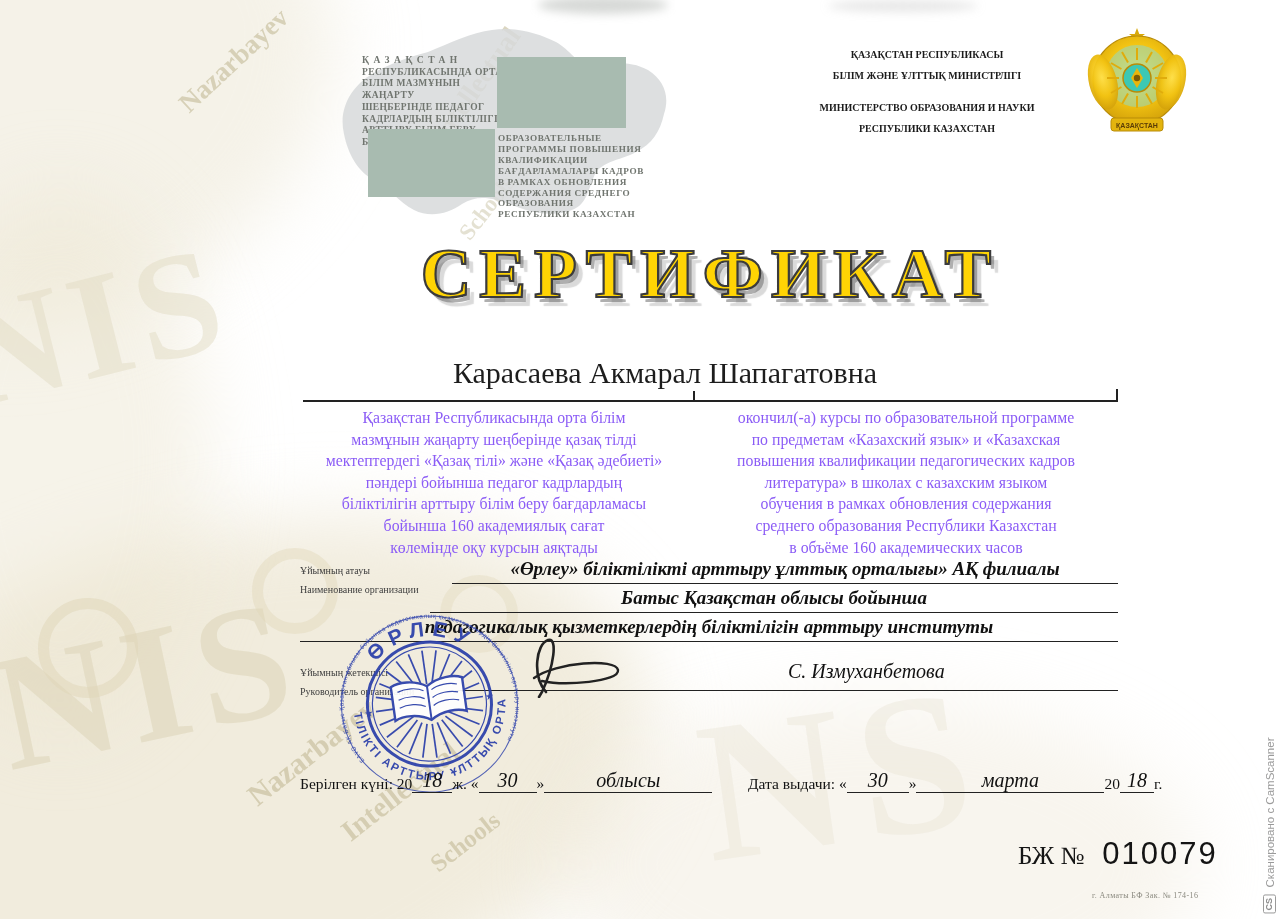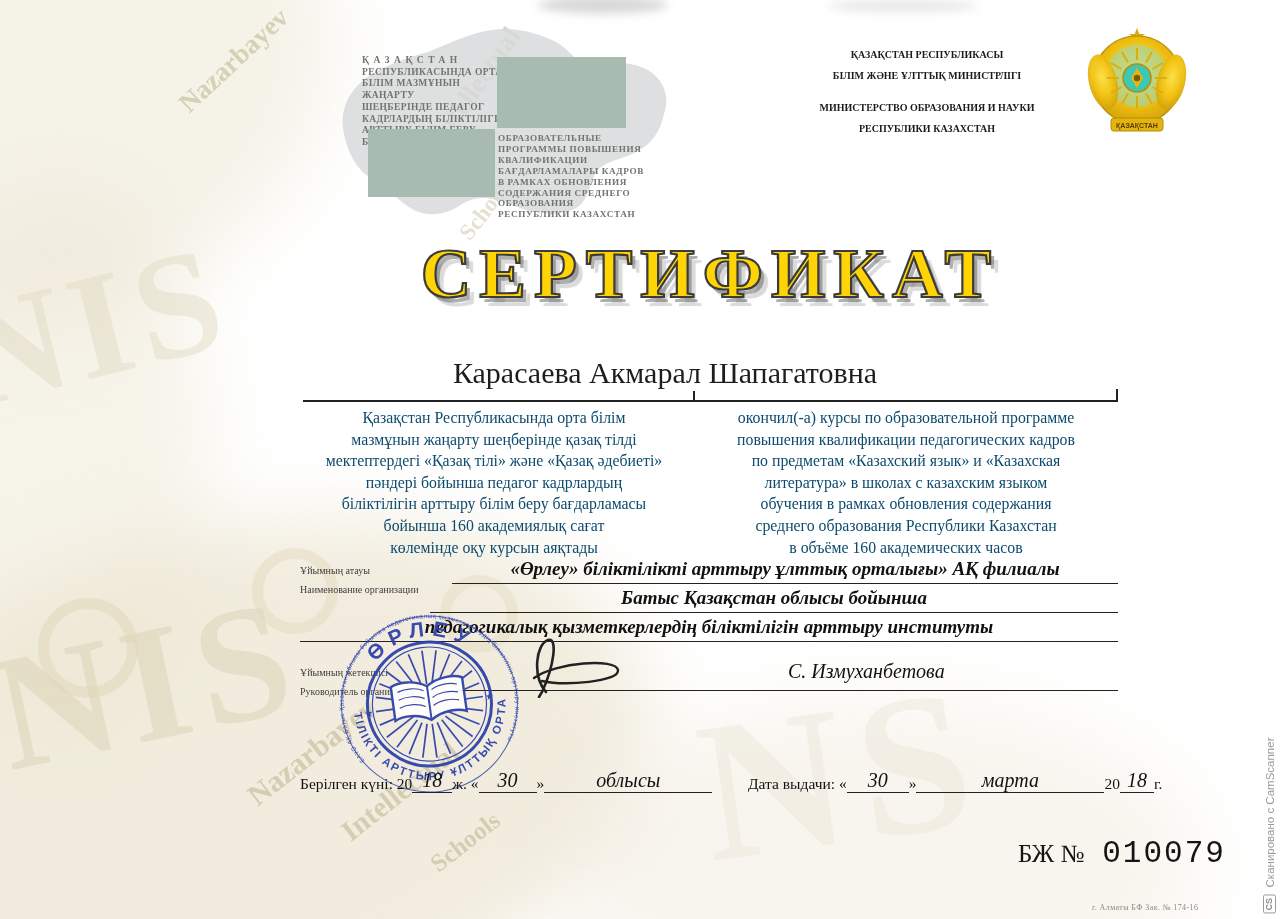--- a/index.html
+++ b/index.html
@@ -56,21 +56,21 @@
     text-shadow:4px 5px 0 rgba(110,110,110,.55),8px 9px 1px rgba(150,150,150,.35);}
 
   
   .recipient{left:300px;top:356px;width:730px;text-align:center;font-size:30px;color:#1d1d1d;font-family:Liberation Serif, serif;}
   .name-underline{left:303px;top:400px;width:815px;height:2px;background:#222;}
   .tick{position:absolute;width:2px;height:11px;background:#222;}
   .tick-mid{left:693px;top:391px;}
   .tick-right{left:1116px;top:389px;}
 
   
-  .col{position:absolute;text-align:center;font-size:15.8px;line-height:21.6px;color:#0c4a6e;}
+  .col{position:absolute;text-align:center;font-size:15.8px;line-height:21.6px;color:#8b5cf6;}
   .col-kk{left:298px;top:407px;width:392px;}
   .col-ru{left:694px;top:407px;width:424px;}
 
   
   .field-label{position:absolute;font-size:10px;line-height:19px;color:#404040;}
   .org-line{position:absolute;text-align:center;font-style:italic;font-weight:bold;
             font-size:19px;color:#111;border-bottom:1.7px solid #222;padding-bottom:3px;}
   .org1{left:452px;top:558px;width:666px;}
   .org2{left:430px;top:587px;width:688px;}
   .org3{left:300px;top:616px;width:818px;}
@@ -88,22 +88,22 @@
   .date-kk{left:300px;top:770px;}
   .date-ru{left:748px;top:770px;}
   .fill{display:inline-block;border-bottom:1.6px solid #222;text-align:center;
         font-style:italic;font-size:20px;line-height:1;padding-bottom:2px;color:#111;}
   .f-y1{width:40px;} .f-d1{width:58px;} .f-m1{width:168px;}
   .f-d2{width:62px;} .f-m2{width:188px;} .f-y2{width:34px;}
 
   
   .serial{left:1018px;top:836px;display:flex;align-items:baseline;gap:18px;color:#141414;}
   .serial-prefix{font-size:25px;}
-  .serial-number{font-family:Liberation Mono, monospace;font-size:31px;letter-spacing:2px;}
-  .print-note{left:1092px;top:891px;font-size:8px;color:#8a897f;letter-spacing:.4px;margin-top:12px;}
+  .serial-number{font-family:Liberation Sans, sans-serif;font-size:31px;letter-spacing:2px;}
+  .print-note{left:1092px;top:891px;font-size:8px;color:#8a897f;letter-spacing:.4px;}
 
   .scan-strip{position:absolute;right:4px;bottom:6px;display:flex;align-items:center;gap:7px;
     writing-mode:vertical-rl;transform:rotate(180deg);color:#9a9a9a;
     font-family:"Liberation Sans","DejaVu Sans",sans-serif;font-size:11.5px;}
   .scan-logo{border:1.5px solid #9a9a9a;border-radius:2px;padding:2px 1px;
     font-size:9px;font-weight:bold;line-height:1;color:#8d8d8d;}
 </style>
 </head>
 <body>
 
@@ -208,22 +208,22 @@
     <div>Қазақстан Республикасында орта білім</div>
     <div>мазмұнын жаңарту шеңберінде қазақ тілді</div>
     <div>мектептердегі «Қазақ тілі» және «Қазақ әдебиеті»</div>
     <div>пәндері бойынша педагог кадрлардың</div>
     <div>біліктілігін арттыру білім беру бағдарламасы</div>
     <div>бойынша 160 академиялық сағат</div>
     <div>көлемінде оқу курсын аяқтады</div>
   </div>
   <div class="col col-ru">
     <div>окончил(-а) курсы по образовательной программе</div>
+    <div>по предметам «Казахский язык» и «Казахская</div>
     <div>повышения квалификации педагогических кадров</div>
-    <div>по предметам «Казахский язык» и «Казахская</div>
     <div>литература» в школах с казахским языком</div>
     <div>обучения в рамках обновления содержания</div>
     <div>среднего образования Республики Казахстан</div>
     <div>в объёме 160 академических часов</div>
   </div>
 
   <div class="field-label" style="left:300px;top:561px;">Ұйымның атауы</div>
   <div class="field-label" style="left:300px;top:580px;">Наименование организации</div>
   <div class="org-line org1">«Өрлеу» біліктілікті арттыру ұлттық орталығы» АҚ филиалы</div>
   <div class="org-line org2">Батыс Қазақстан облысы бойынша</div>

